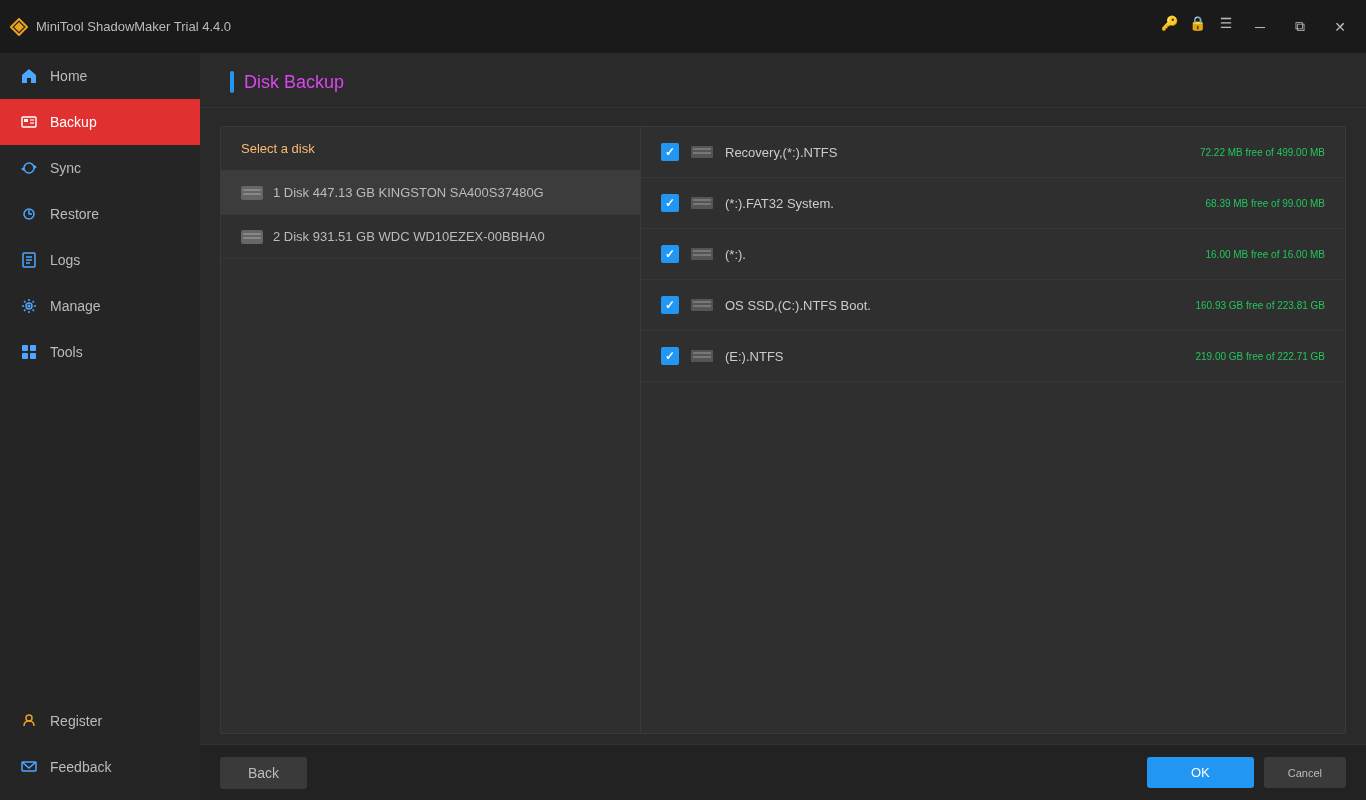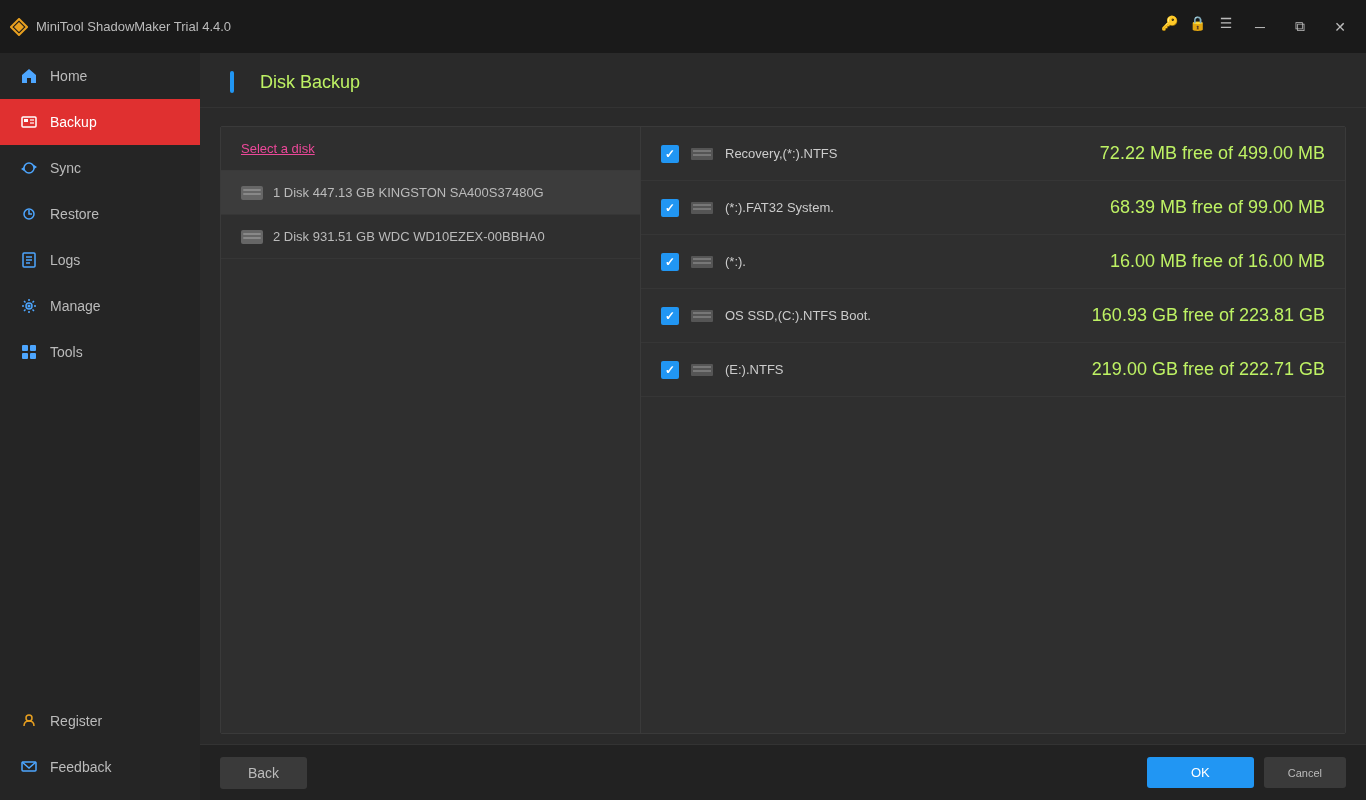--- a/index.html
+++ b/index.html
@@ -118,23 +118,22 @@
     }
     #page-title-bar {
       width: 4px;
       height: 22px;
       background: #2196f3;
       border-radius: 2px;
       flex-shrink: 0;
     }
     #page-title {
       font-size: 18px;
-      color: #bef264;
+      color: #d946ef;
       font-weight: 400;
-      margin-left: 16px;
     }
 
     
     #disk-panel {
       display: flex;
       flex: 1;
       margin: 18px 20px 10px;
       border: 1px solid #3a3a3a;
       overflow: hidden;
       border-radius: 2px;
@@ -144,23 +143,22 @@
     #disk-list-panel {
       width: 420px;
       background: #2f2f2f;
       border-right: 1px solid #3a3a3a;
       flex-shrink: 0;
       overflow-y: auto;
     }
     #disk-list-header {
       padding: 14px 20px;
       font-size: 13px;
-      color: #ec4899;
+      color: #fdba74;
       border-bottom: 1px solid #3a3a3a;
-      text-decoration: underline;
     }
     .disk-item {
       display: flex;
       align-items: center;
       gap: 10px;
       padding: 14px 20px;
       cursor: pointer;
       border-bottom: 1px solid #363636;
       font-size: 13px;
       color: #bbb;
@@ -251,22 +249,22 @@
       top: 6px;
       right: 2px;
       height: 2px;
       background: #777;
     }
     .partition-name {
       flex: 1;
       font-size: 13px;
     }
     .partition-size {
-      font-size: 18px;
-      color: #bef264;
+      font-size: 10px;
+      color: #22c55e;
       text-align: left;
     }
 
     
     #bottom-bar {
       height: 56px;
       background: #222;
       display: flex;
       align-items: center;
       justify-content: space-between;

